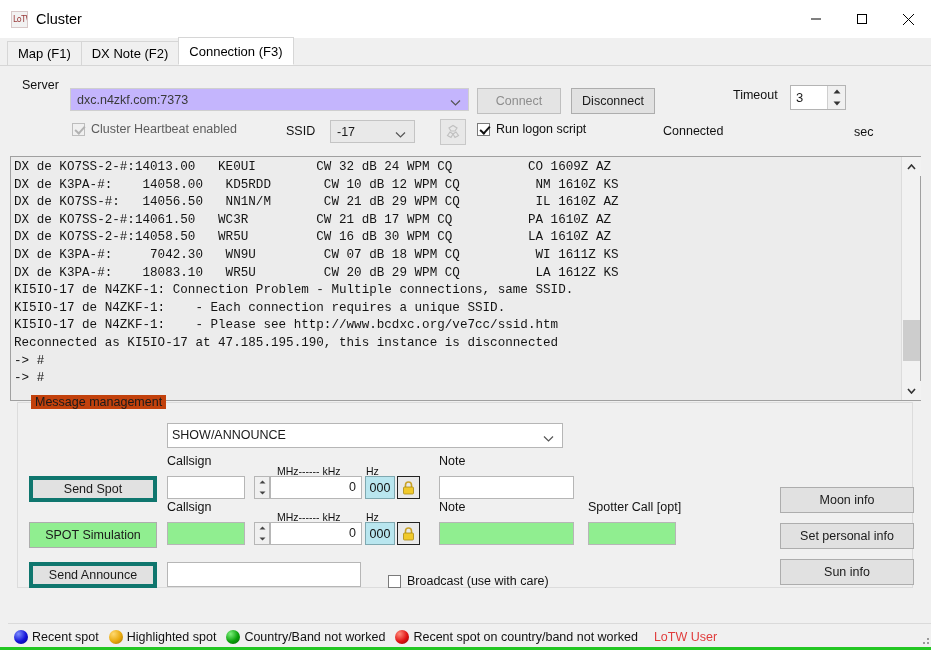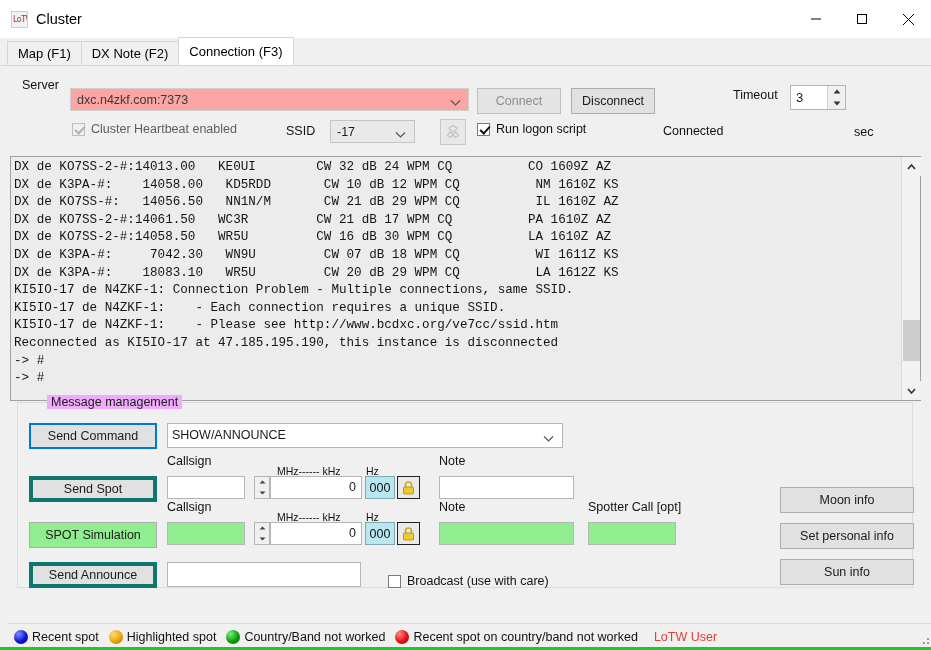--- a/index.html
+++ b/index.html
@@ -56,21 +56,21 @@
     position: absolute; left: 0; top: 66px; width: 931px; height: 557px;
     background: #f0f0f0; border-top: none;
   }
 
   
   .lbl { font-size: 12.5px; color: #111; }
   .row-server { position: absolute; left: 0; top: 0; width: 931px; height: 40px; }
   .server-label { position: absolute; left: 22px; top: 12px; }
   .server-combo {
     position: absolute; left: 70px; top: 22px; width: 399px; height: 23px;
-    background: #fca5a5; border: 1px solid #cfcfcf; display: flex; align-items: center;
+    background: #c4b5fd; border: 1px solid #cfcfcf; display: flex; align-items: center;
   }
   .server-combo .val { padding-left: 6px; color: #3a3a3a; font-size: 12.5px; }
   .server-combo .arrow { position: absolute; right: 7px; top: 7px; }
 
   .btn {
     background: #e1e1e1; border: 1px solid #adadad; font-size: 12.5px;
     color: #1a1a1a; display: flex; align-items: center; justify-content: center;
     font-family: "Liberation Sans", sans-serif;
   }
   .btn.disabled { color: #8e8e8e; background: #e4e4e4; border-color: #bfbfbf; }
@@ -144,21 +144,21 @@
   .vscroll .thumb {
     position: absolute; left: 1px; width: 17px; background: #cdcdcd;
   }
 
   
   .group {
     position: absolute; left: 17px; top: 336px; width: 896px; height: 186px;
     border: 1px solid #dcdcdc;
   }
   .group > .cap {
-    position: absolute; left: 29px; top: -8px; background: #f0abfc;
+    position: absolute; left: 13px; top: -8px; background: #c2410c;
     padding: 0 4px; font-size: 12.5px; color: #1a1a1a;
   }
 
   .mbtn {
     position: absolute; height: 26px; background: #e1e1e1; border: 4px solid #0f766e;
     display: flex; align-items: center; justify-content: center; font-size: 12.5px;
   }
   .mbtn.focus { border: 2px solid #0078d7; }
   .mbtn.green { background: #90ee90; border: 1px solid #adadad; }
 
@@ -349,21 +349,20 @@
           <svg width="9" height="6">
               <path d="M1 1 L4.5 5 L8 1" fill="none" stroke="#333" stroke-width="1.6"></path>
             </svg>
         </div>
       </div>
     </div>
 
     <div class="group">
       <div class="cap">Message management</div>
 
-      <div class="mbtn focus" style="left:11px;top:20px;width:128px">Send Command</div>
       <div class="tbox" style="left:149px;top:20px;width:396px;height:25px">
         <div class="txt" style="line-height:23px">SHOW/ANNOUNCE</div>
         <div style="position:absolute;right:8px;top:8px">
           <svg width="11" height="8">
               <path d="M1 1.5 L5.5 6 L10 1.5" fill="none" stroke="#555" stroke-width="1.2"></path>
             </svg>
         </div>
       </div>
 
       <div class="flabel" style="left:149px;top:51px">Callsign</div>

